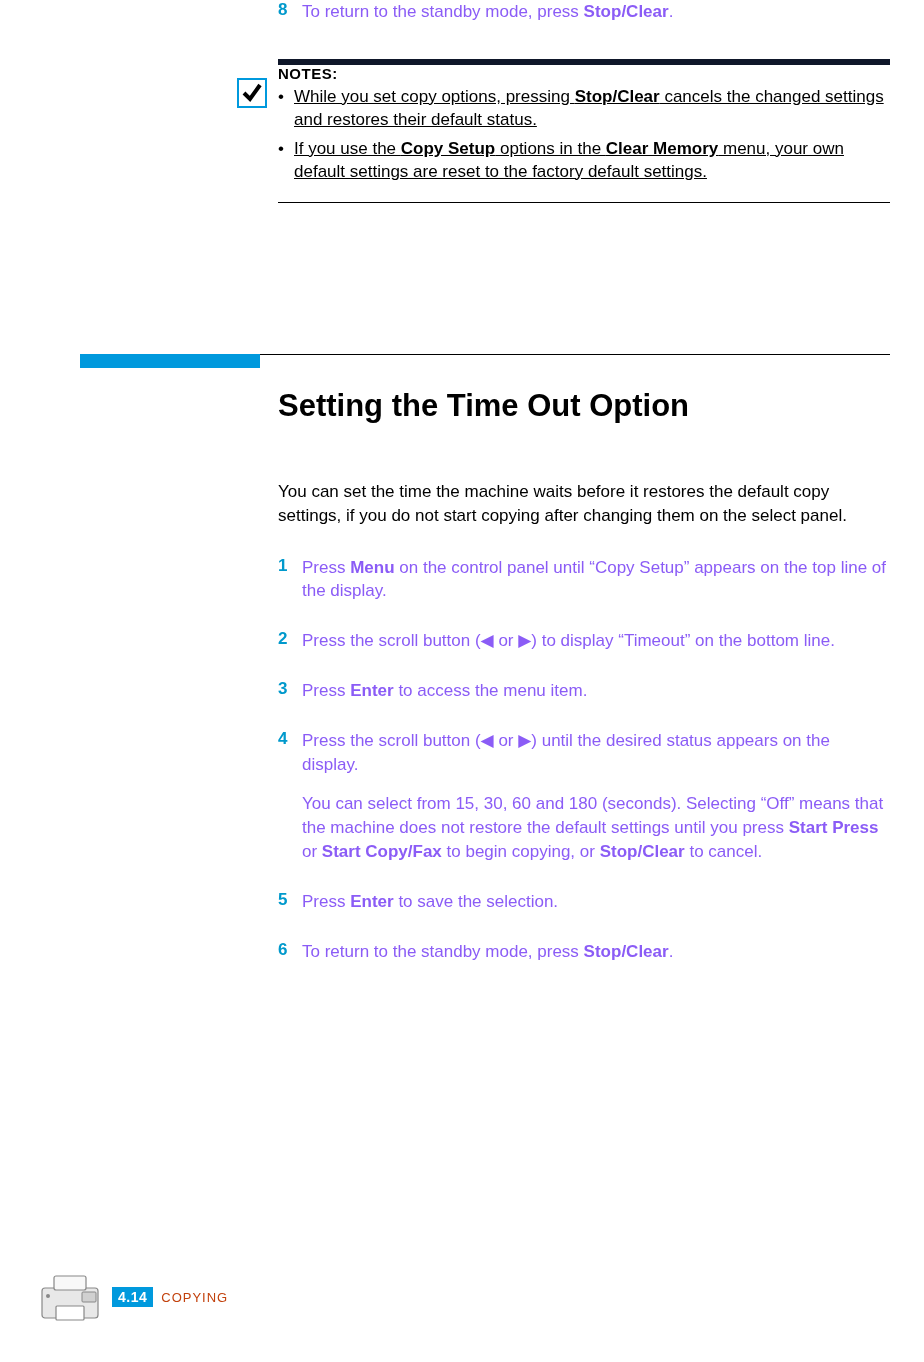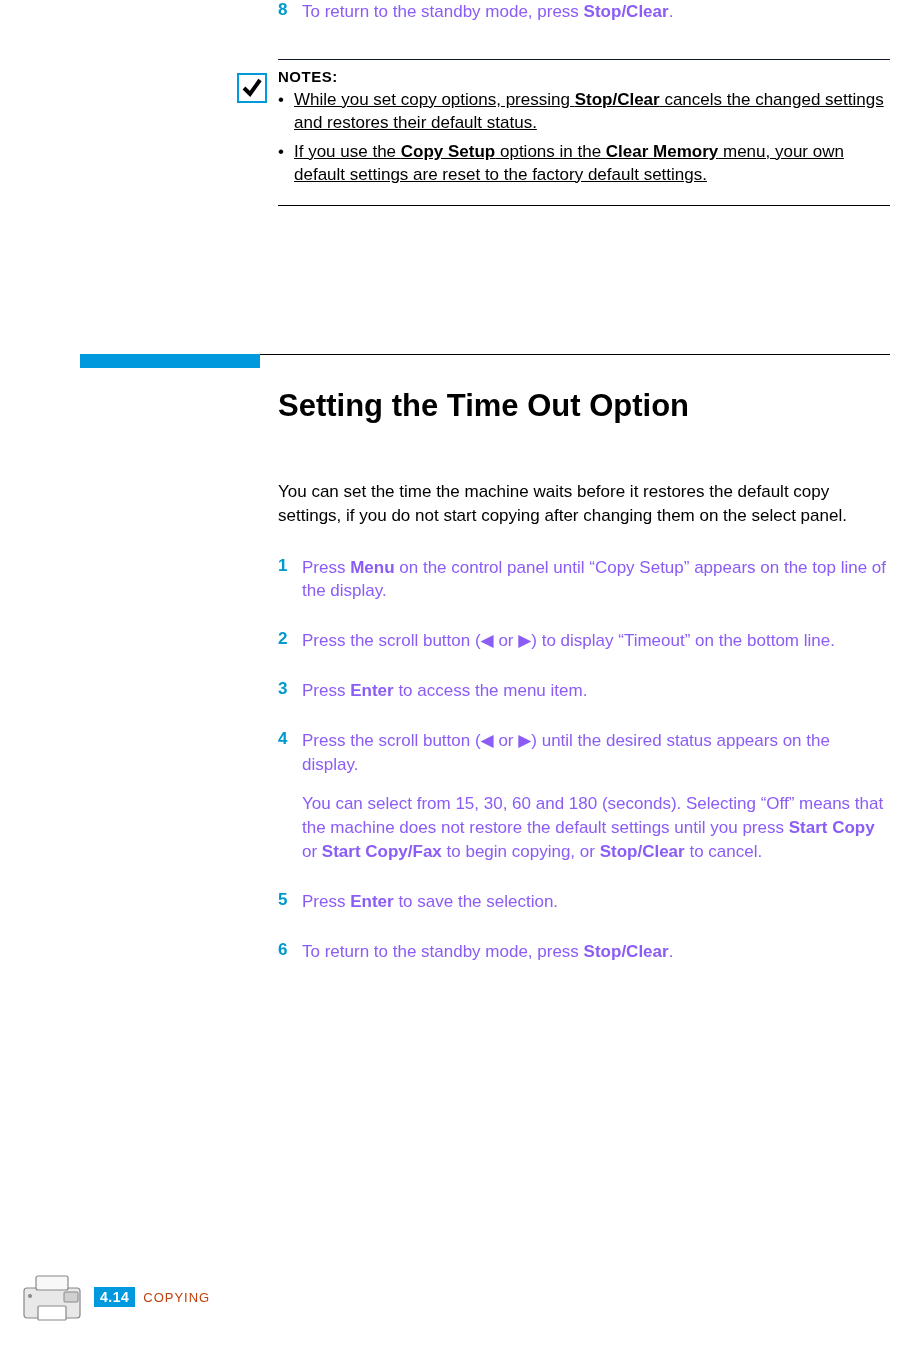--- a/index.html
+++ b/index.html
@@ -31,23 +31,22 @@
   }
   .step-text {
     font-size: 17px;
     line-height: 1.4;
     color: #8b5cf6;
   }
   .step-text b { font-weight: bold; }
   
   .notes-container {
     margin-top: 35px;
-    border-top: 1px solid #0f172a;
+    border-top: 6px solid #0f172a;
     border-bottom: 1px solid #000;
-    padding-top: 8px;
     padding-bottom: 12px;
     position: relative;
   }
   .notes-icon-container {
     position: absolute;
     left: -42px;
     top: 12px;
     width: 32px;
     height: 32px;
   }
@@ -122,21 +121,21 @@
     margin-bottom: 26px;
   }
   .ordered-step .sub-para {
     margin-top: 16px;
     font-size: 17px;
     line-height: 1.4;
   }
   
   .footer {
     position: absolute;
-    left: 18px;
+    left: 36px;
     bottom: 38px;
     display: flex;
     align-items: center;
     gap: 8px;
   }
   .printer-icon {
     width: 68px;
     height: 54px;
   }
   .page-badge {
@@ -214,21 +213,21 @@
     <div class="step-text">
       <span>Press </span><b>Enter</b><span> to access the menu item.</span>
     </div>
   </div>
 
   <div class="ordered-step">
     <div class="step-number">4</div>
     <div class="step-text">
       <span>Press the scroll button (</span><span class="tri">◀</span><span> or </span><span class="tri">▶</span><span>) until the desired status appears on the display.</span>
       <p class="sub-para">
-        <span>You can select from 15, 30, 60 and 180 (seconds). Selecting “Off” means that the machine does not restore the default settings until you press </span><b>Start Copy</b><span> or </span><b>Start Copy/Fax</b><span> to begin copying, or </span><b>Stop/Clear</b><span> to cancel.</span>
+        <span>You can select from 15, 30, 60 and 180 (seconds). Selecting “Off” means that the machine does not restore the default settings until you press </span><b>Start Press</b><span> or </span><b>Start Copy/Fax</b><span> to begin copying, or </span><b>Stop/Clear</b><span> to cancel.</span>
       </p>
     </div>
   </div>
 
   <div class="ordered-step">
     <div class="step-number">5</div>
     <div class="step-text">
       <span>Press </span><b>Enter</b><span> to save the selection.</span>
     </div>
   </div>

